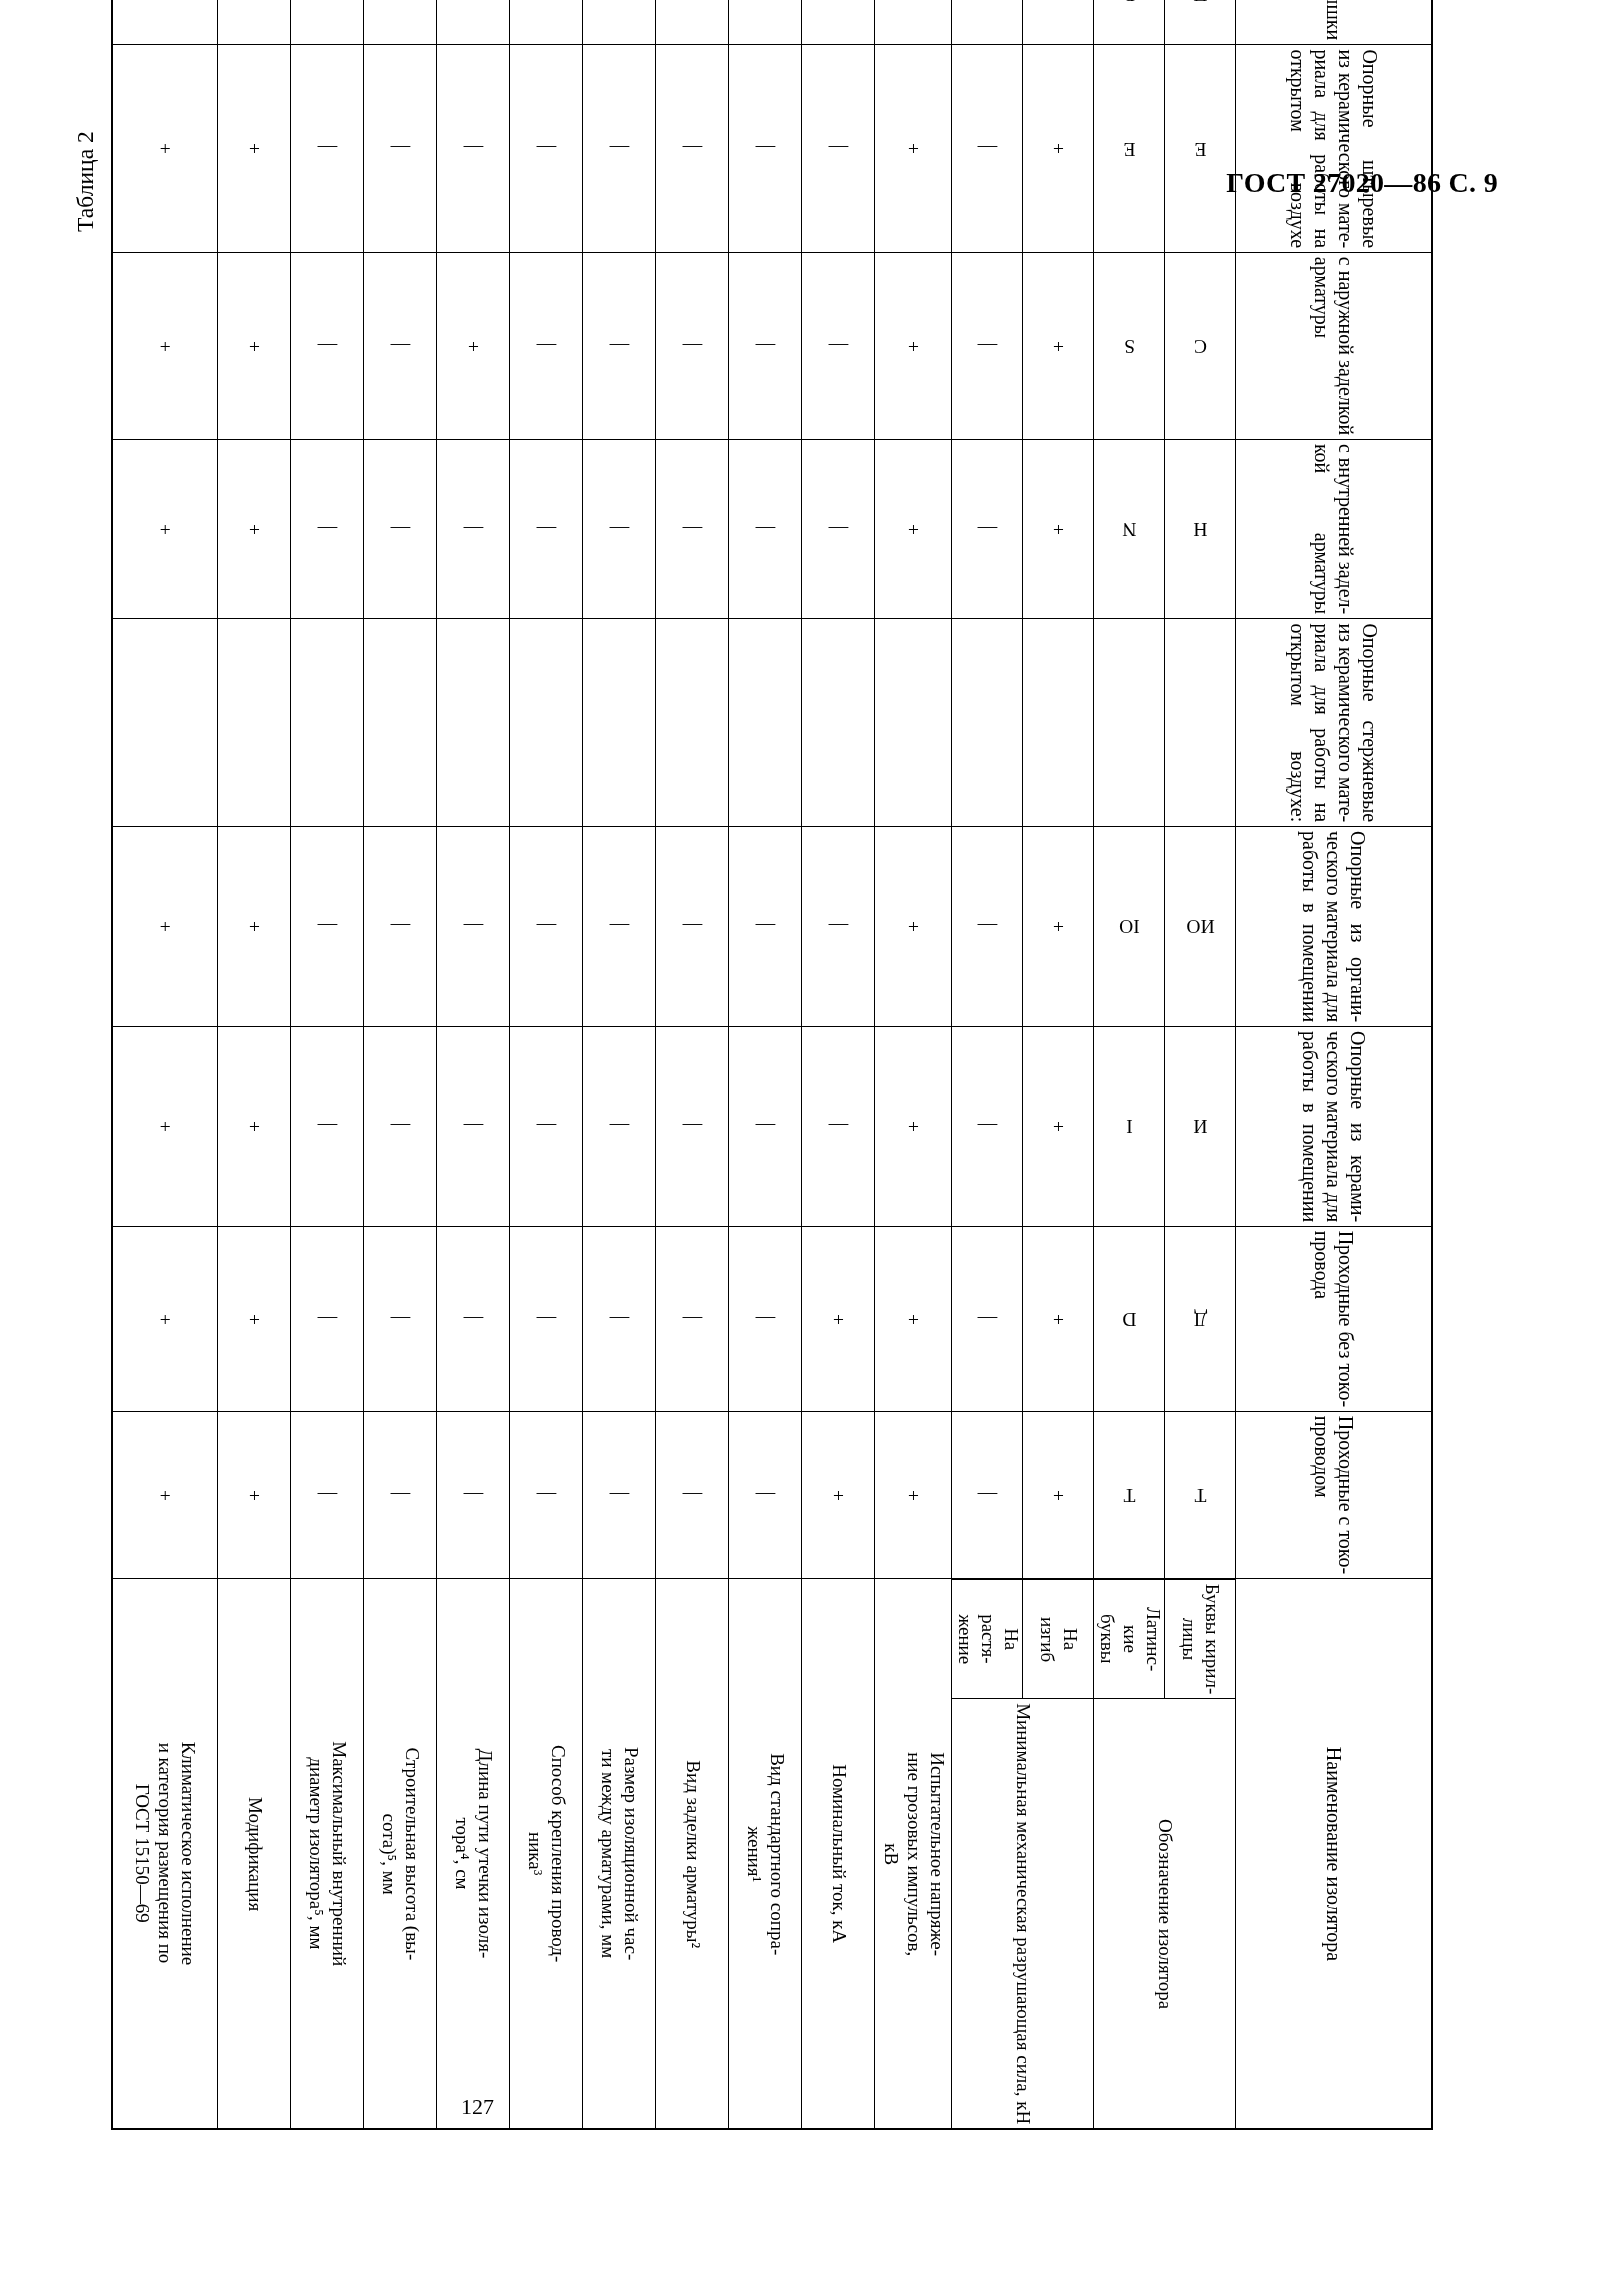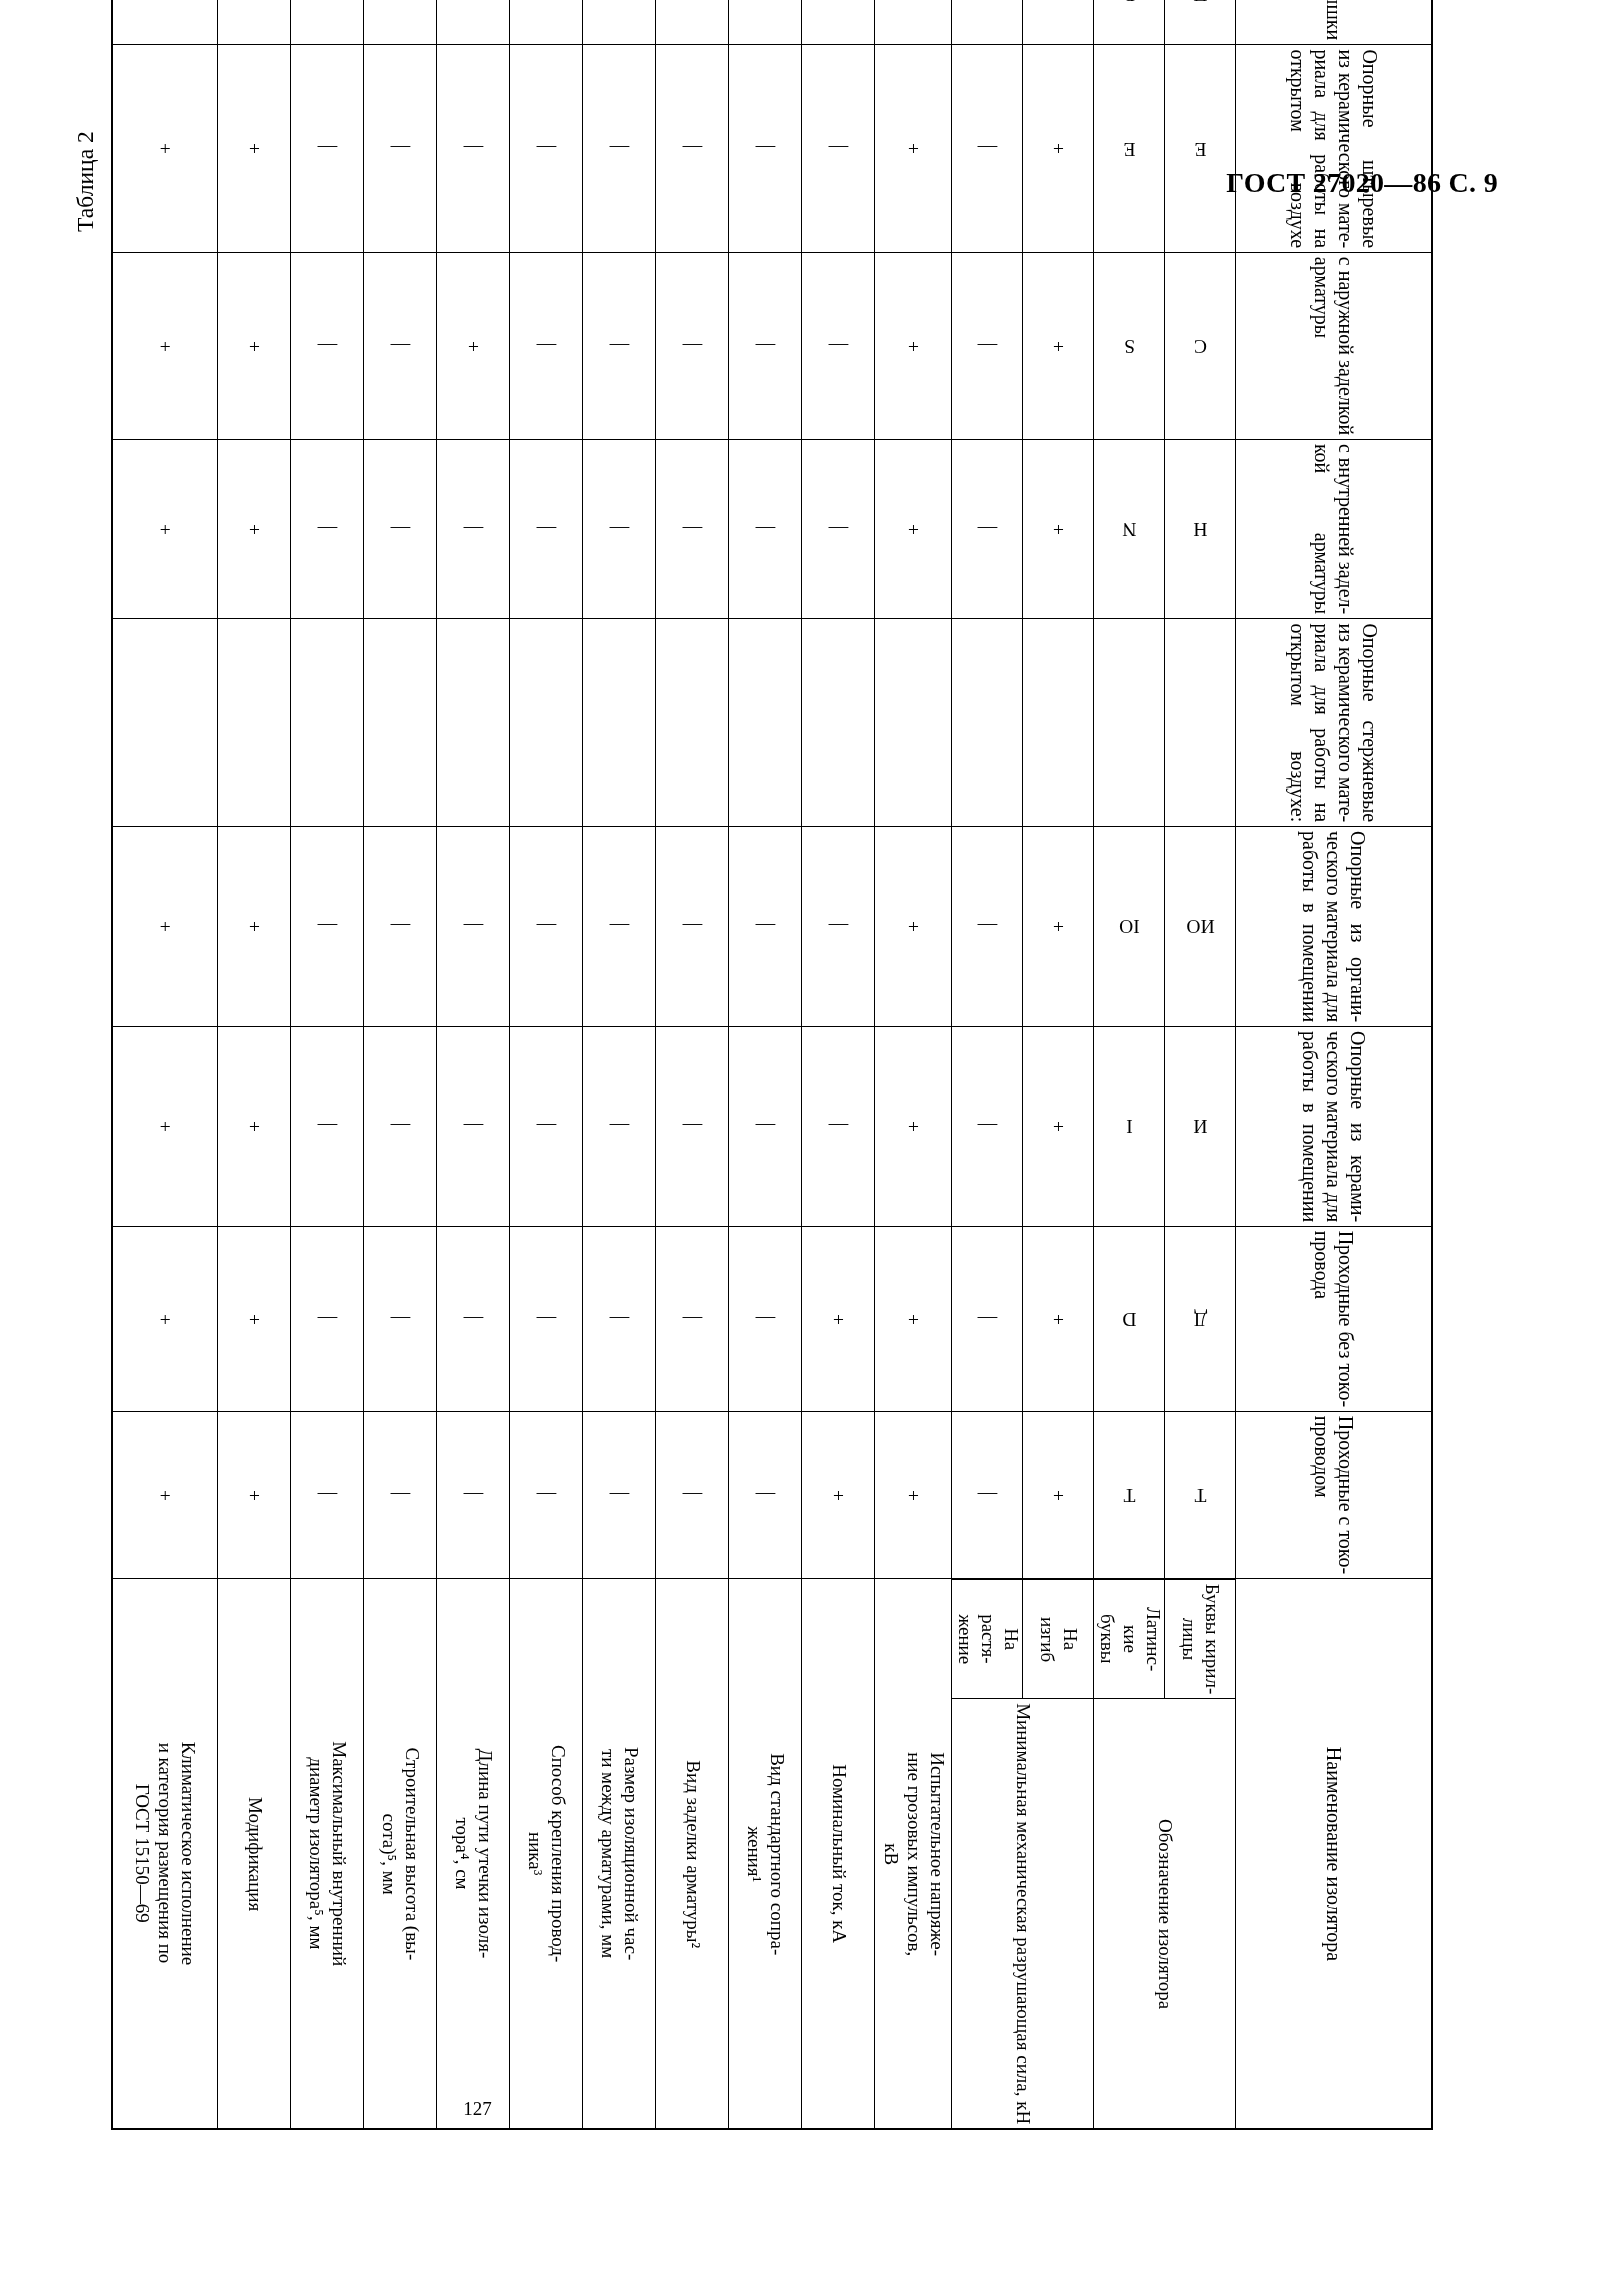--- a/index.html
+++ b/index.html
@@ -92,21 +92,21 @@
 
   
   .ghead .vinner{font-size:19px;}
 
   
   .page-number{
     position:absolute;
     left:0; right:0;
     bottom:175px;
     text-align:center;
-    font-size:19px;
+    font-size:22px;
   }
   .page-number span{margin-left:-667px;}
 </style>
 </head>
 <body>
 
 <div class="page">
 
   <div class="page-header">ГОСТ 27020—86 С. 9</div>
 

